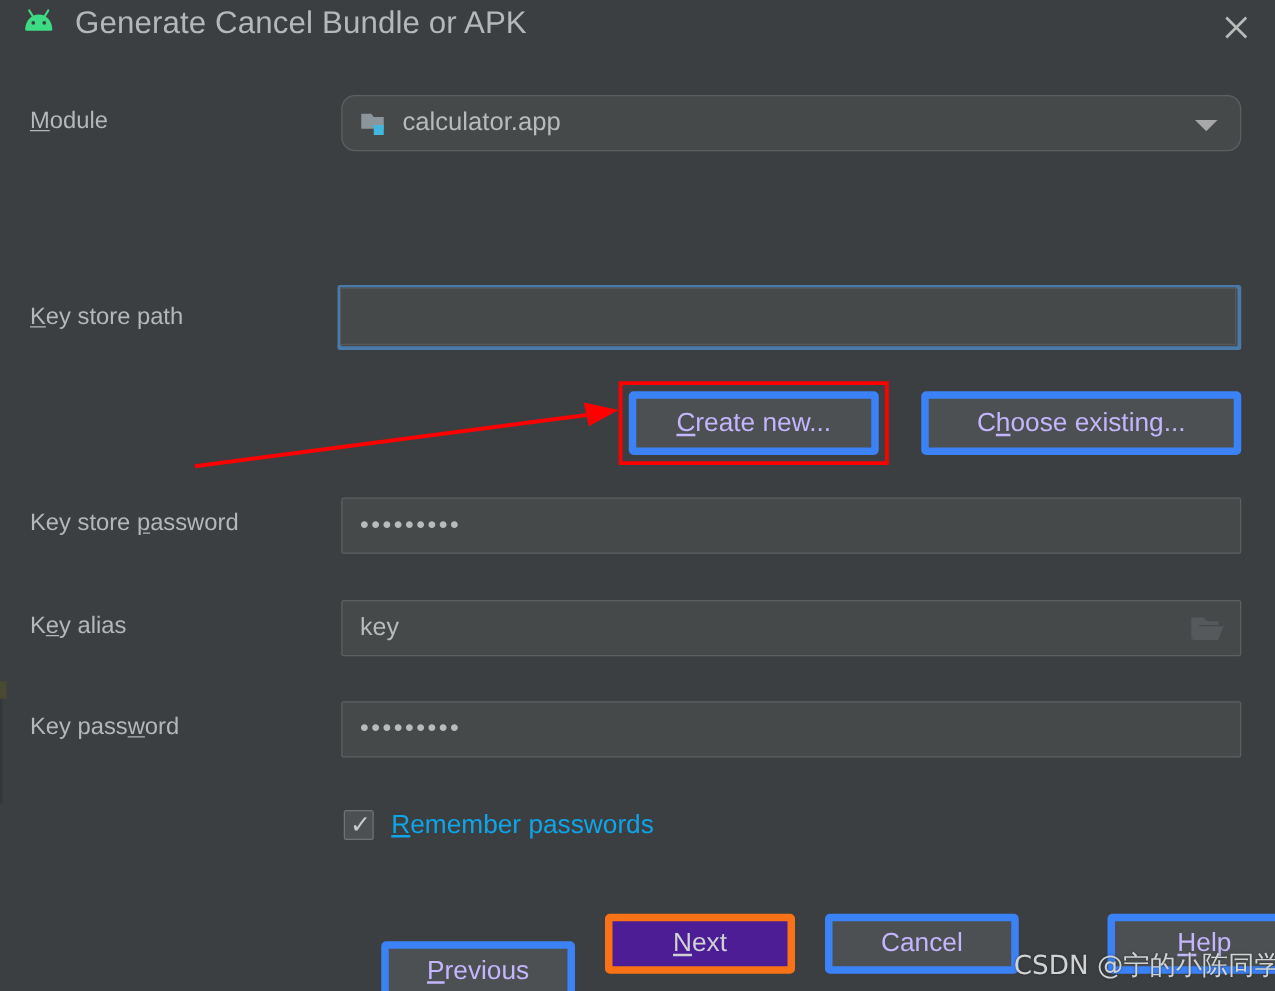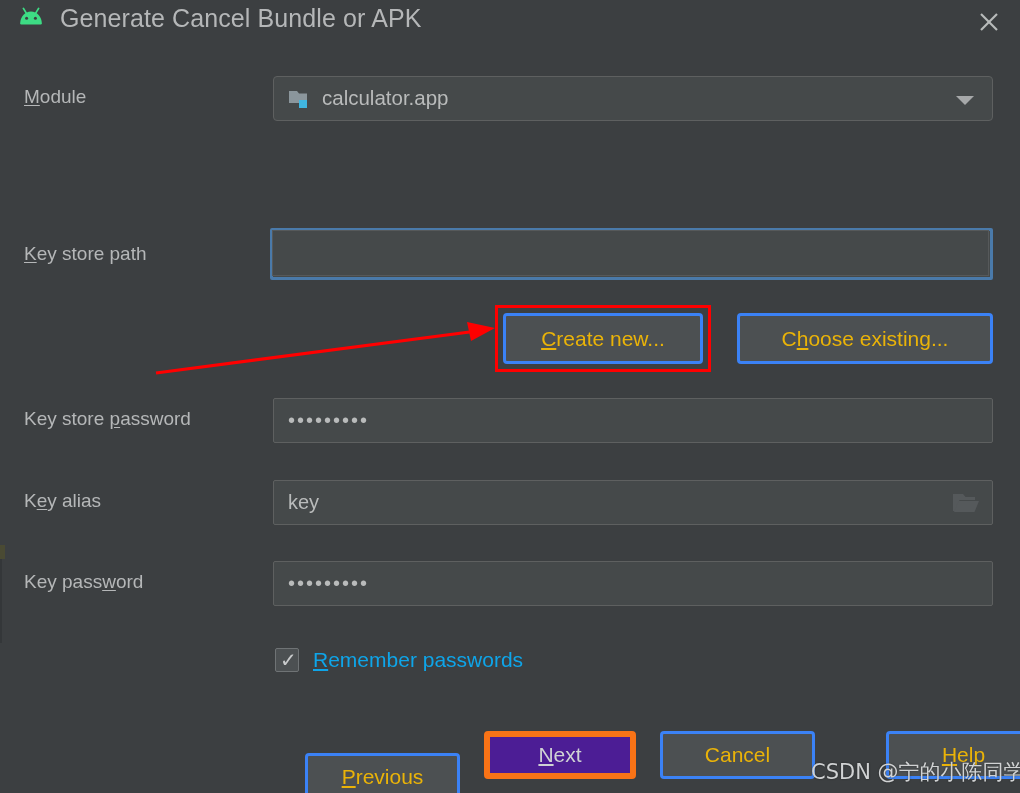--- a/index.html
+++ b/index.html
@@ -89,23 +89,23 @@
     left: 1px; top: 1px;
     width: 715px; height: 44px;
     border: 1px solid #5b6a78;
   }
 
   
   .btn {
     position: absolute;
     box-sizing: border-box;
     background: #4c5052;
-    border: 3px solid #3b82f6;
+    border: 6px solid #3b82f6;
     border-radius: 4px;
-    color: #eab308;
+    color: #c4b5fd;
     font-size: 21px;
     font-family: "Liberation Sans", "DejaVu Sans", sans-serif;
     cursor: pointer;
     white-space: nowrap;
     display: flex;
     align-items: center;
     justify-content: center;
   }
   .btn.primary {
     background: #4c1d95;
@@ -114,21 +114,21 @@
   }
 
   
   #module-combo {
     position: absolute;
     left: 273px; top: 76px;
     width: 720px; height: 45px;
     box-sizing: border-box;
     background: #45494a;
     border: 1px solid #5e6060;
-    border-radius: 4px;
+    border-radius: 11px;
     cursor: pointer;
   }
   #module-icon {
     position: absolute;
     left: 14px; top: 10px;
     width: 24px; height: 24px;
   }
   #module-value {
     position: absolute;
     left: 48px; top: 9px;

